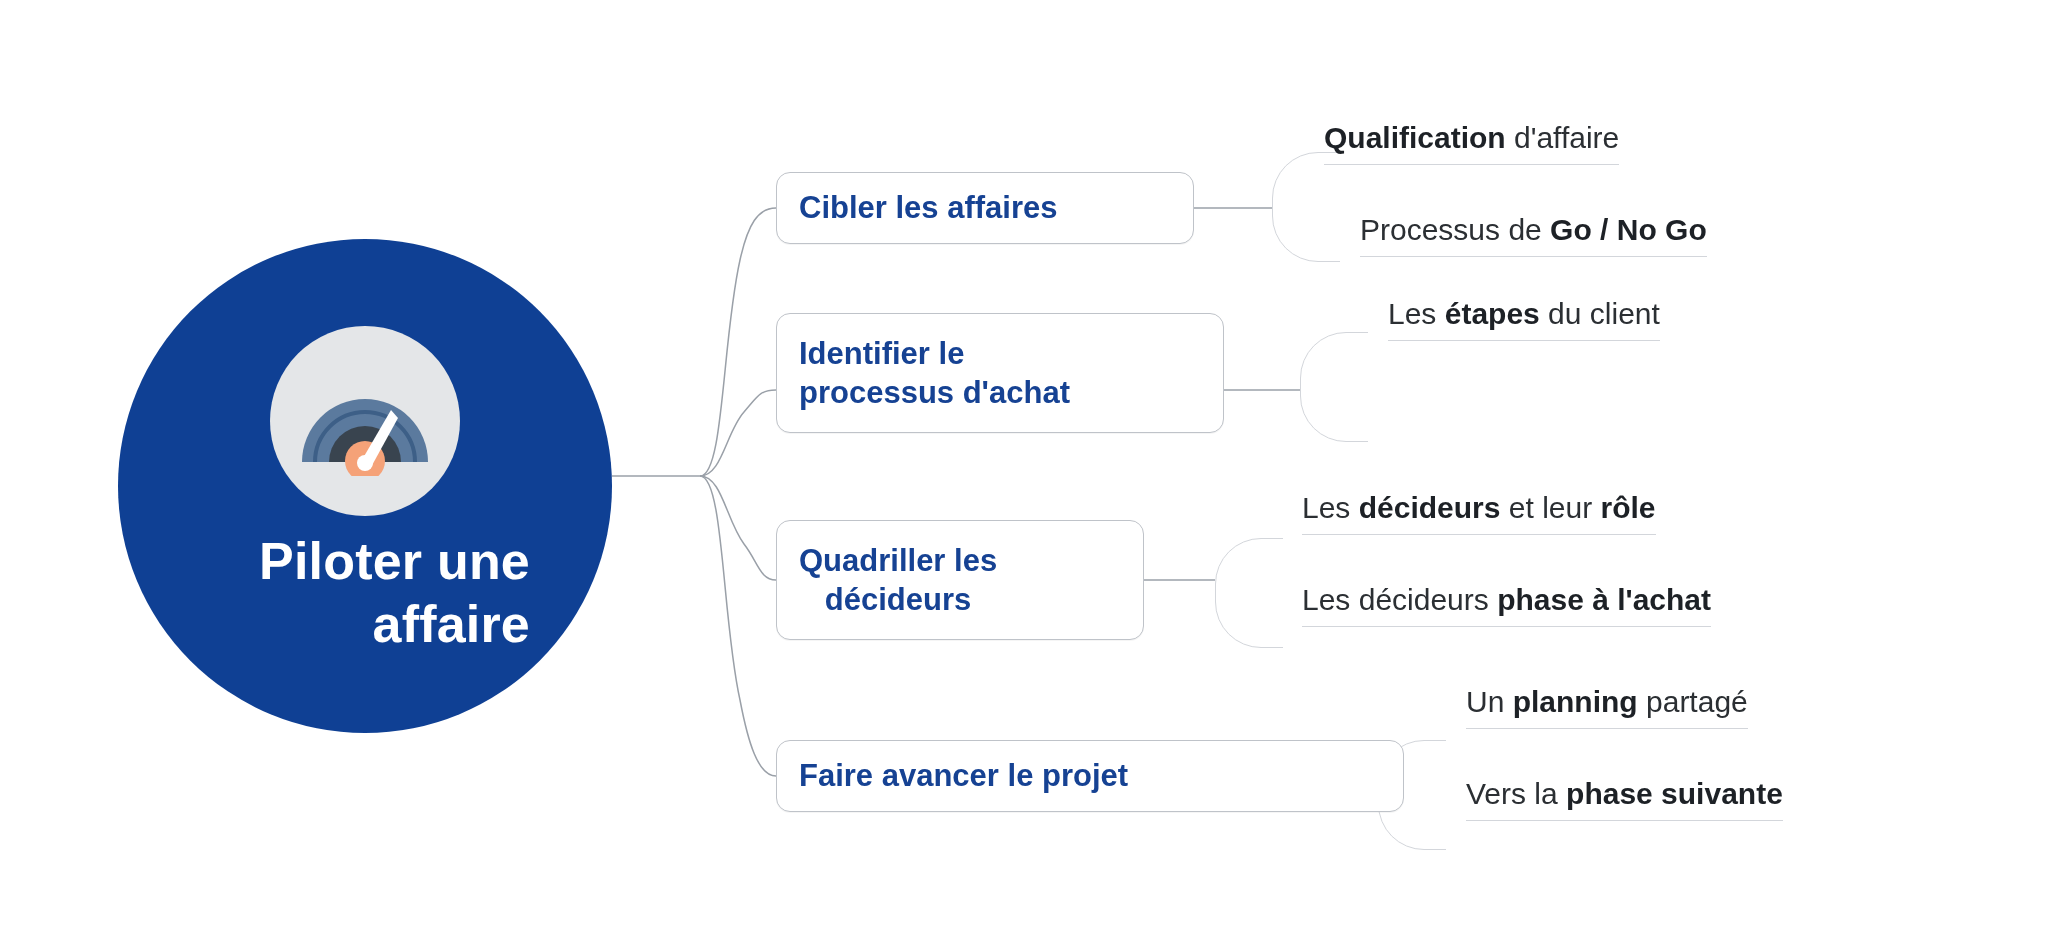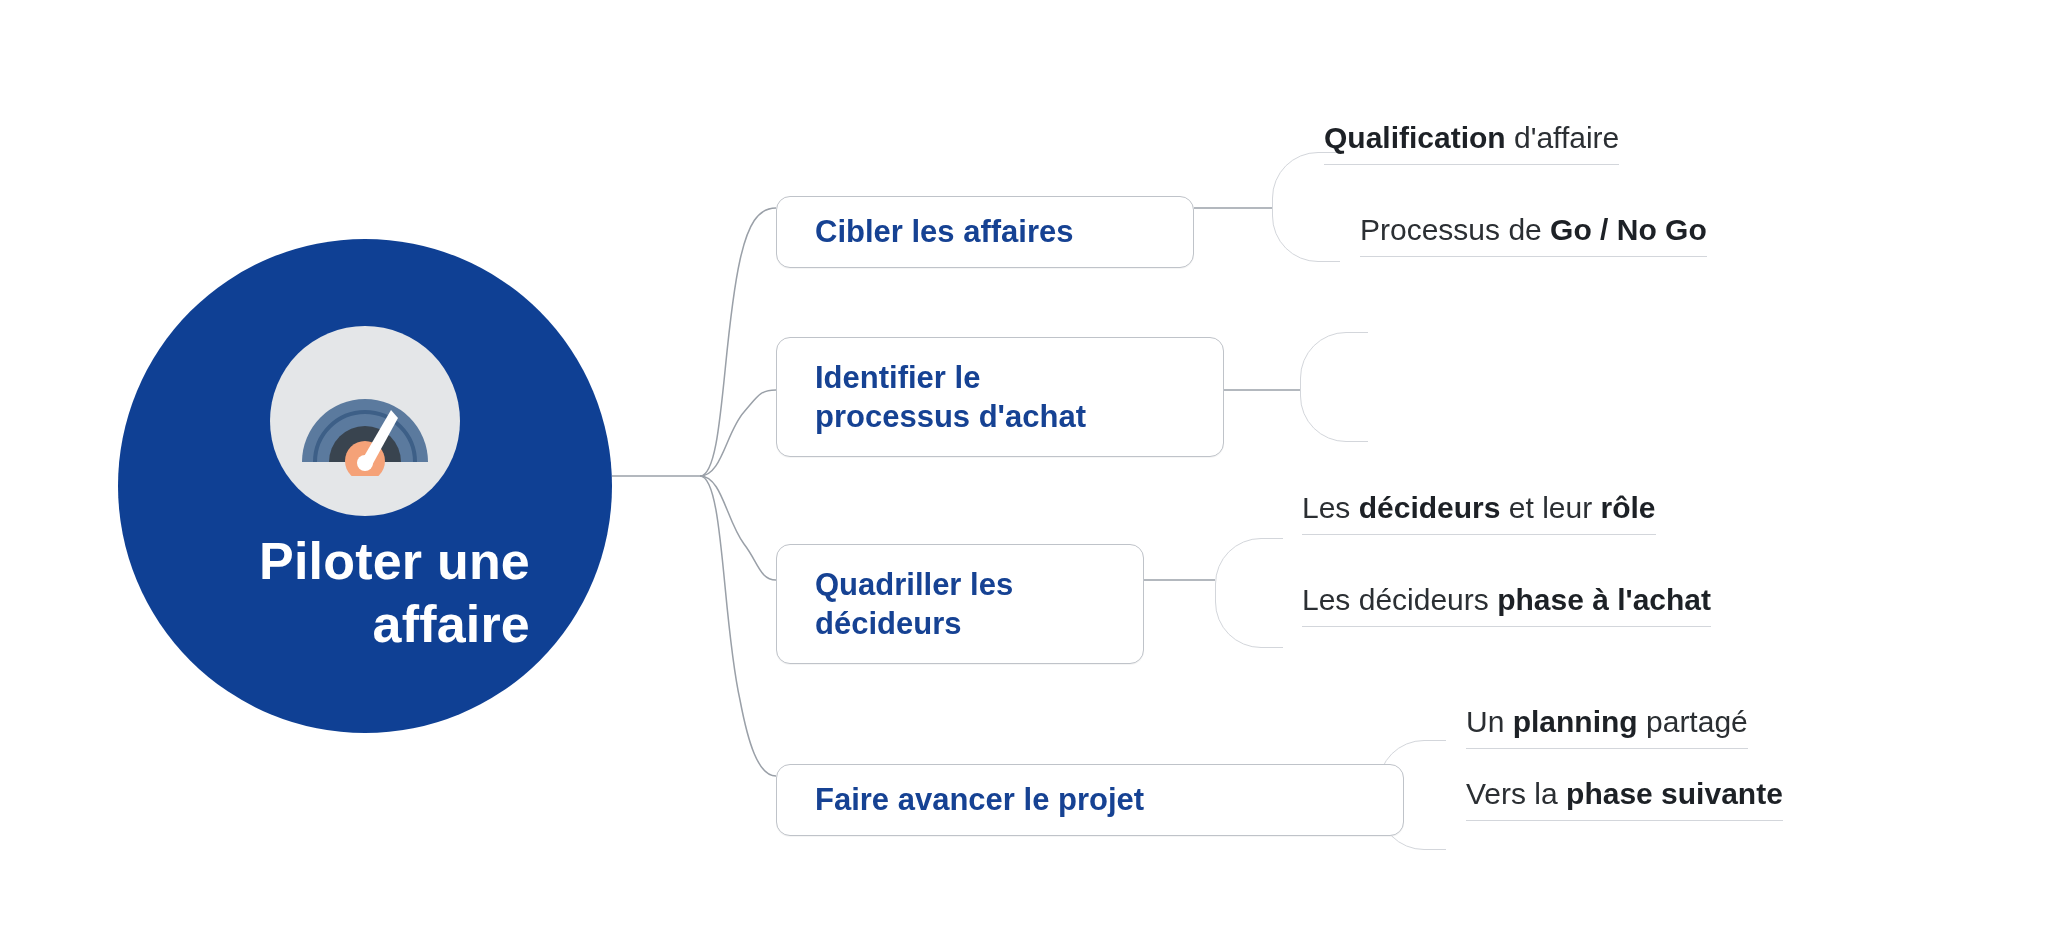--- a/index.html
+++ b/index.html
@@ -72,29 +72,28 @@
     box-sizing: border-box;
     background: #ffffff;
     border: 1.4px solid #BFC3C9;
     border-radius: 14px;
     color: #164293;
     font-size: 31px;
     font-weight: bold;
     line-height: 1.26;
     display: flex;
     align-items: center;
-    padding: 0 38px;
+    padding: 0 22px;
     box-shadow: 0 1px 0 rgba(0,0,0,0.04);
-    margin-top: 24px;
   }
   .branch-box span { display: block; }
 
   #branch-0 { left: 776px; top: 172px;  width: 418px;  height: 72px; }
   #branch-1 { left: 776px; top: 313px;  width: 448px;  height: 120px; }
-  #branch-2 { left: 776px; top: 520px;  width: 368px;  height: 120px; }
+  #branch-2 { left: 776px; top: 520px;  width: 368px;  height: 120px; text-align: center; }
   #branch-3 { left: 776px; top: 740px;  width: 628px;  height: 72px; }
 
   
   .leaf-pill {
     position: absolute;
     box-sizing: border-box;
     border: 1.3px solid #D3D6DB;
     border-radius: 46px;
     background: transparent;
   }
@@ -120,21 +119,21 @@
     border-bottom: 1.2px solid #D3D6DB;
   }
   .leaf b { font-weight: bold; color: #1D2126; }
 
   #leaf-0-0 { left: 1324px; top: 120px; }
   #leaf-0-1 { left: 1360px; top: 212px; }
   #leaf-1-0 { left: 1388px; top: 296px; }
   #leaf-1-1 { left: 1388px; top: 388px; }
   #leaf-2-0 { left: 1302px; top: 490px; }
   #leaf-2-1 { left: 1302px; top: 582px; }
-  #leaf-3-0 { left: 1466px; top: 684px; margin-top: 20px; }
+  #leaf-3-0 { left: 1466px; top: 684px; }
   #leaf-3-1 { left: 1466px; top: 776px; }
 </style>
 </head>
 <body>
 
 <div id="mindmap">
 
   <svg id="connectors" viewBox="0 0 2048 942" width="2048" height="942">
     <g fill="none" stroke="#9AA0A8" stroke-width="1.5">
 
@@ -209,20 +208,21 @@
 
   <div class="branch-box" id="branch-3">
     <div>
       <span>Faire avancer le projet</span>
     </div>
   </div>
 
   <div class="leaf" id="leaf-0-0"><b>Qualification</b><span> d'affaire</span></div>
   <div class="leaf" id="leaf-0-1"><span>Processus de </span><b>Go / No Go</b></div>
 
+  <div class="leaf" id="leaf-1-0"><span>Les </span><b>étapes</b><span> du client</span></div>
 
   <div class="leaf" id="leaf-2-0"><span>Les </span><b>décideurs</b><span> et leur </span><b>rôle</b></div>
   <div class="leaf" id="leaf-2-1"><span>Les décideurs </span><b>phase à l'achat</b></div>
 
   <div class="leaf" id="leaf-3-0"><span>Un </span><b>planning</b><span> partagé</span></div>
   <div class="leaf" id="leaf-3-1"><span>Vers la </span><b>phase suivante</b></div>
 
 </div>
 
 </body></html>

